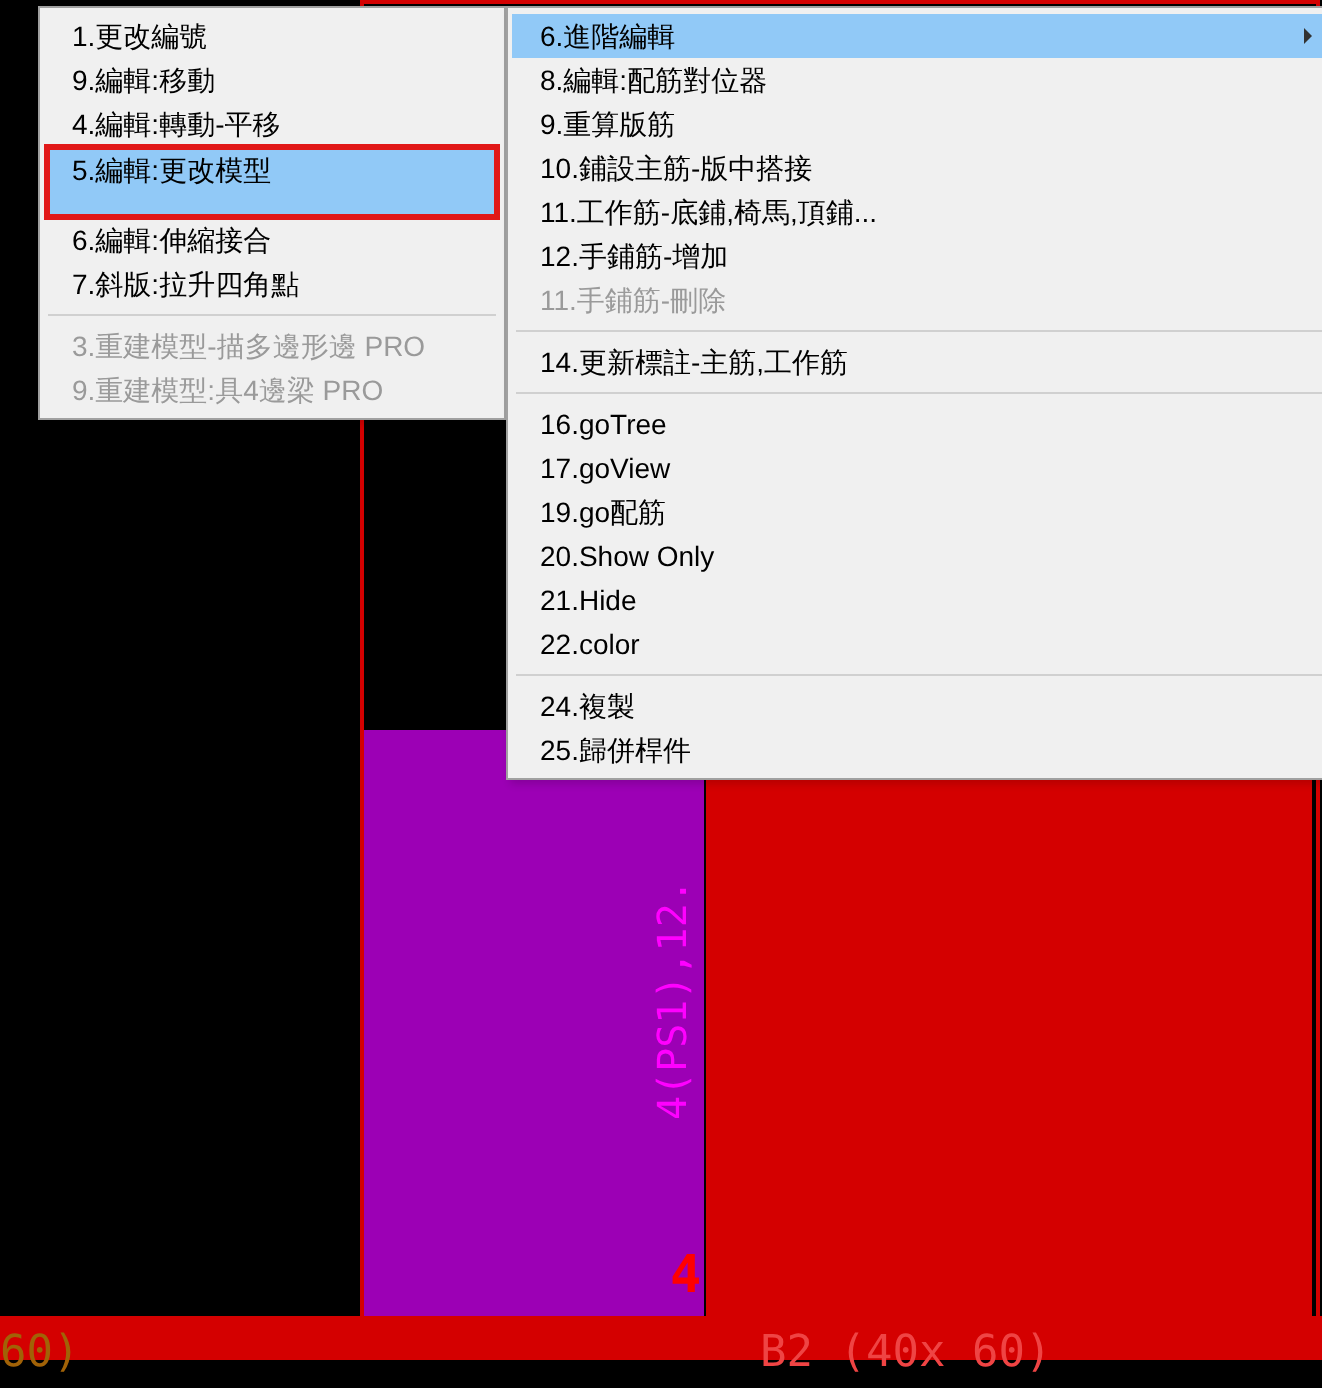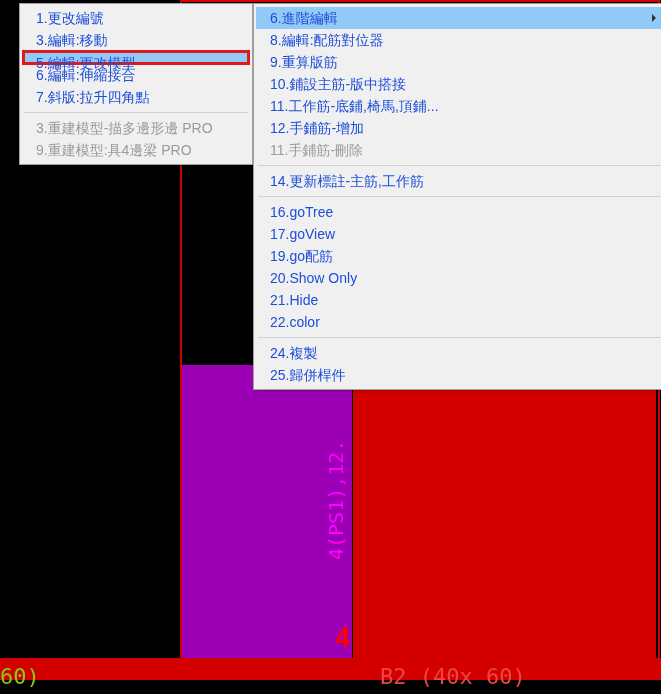--- a/index.html
+++ b/index.html
@@ -1,53 +1,54 @@
 <!DOCTYPE html>
 <html><head>
 <meta charset="utf-8">
 <style>
 html,body{margin:0;padding:0;width:661px;height:694px;overflow:hidden;background:#000;font-family:"Microsoft JhengHei","Segoe UI",sans-serif;font-size:14px}
 .canvas{position:absolute;inset:0;background:#000}
 .red-frame{position:absolute;left:180px;top:0;width:480px;height:660px;border:2px solid #d40000;box-sizing:border-box}
 .purple-block{position:absolute;left:182px;top:365px;width:170px;height:293px;background:#9c00b5}
 .red-strip{position:absolute;left:353px;top:365px;width:303px;height:293px;background:#d40000}
 .bottom-red{position:absolute;left:0;top:658px;width:661px;height:22px;background:#d40000}
-.txt-60{position:absolute;left:0;top:666px;color:#84cc16;font:400 22px/1 "Consolas",monospace}
+.txt-60{position:absolute;left:0;top:666px;color:#a16207;font:400 22px/1 "Consolas",monospace}
 .txt-b2{position:absolute;left:380px;top:666px;color:#ef4444;font:400 22px/1 "Consolas",monospace}
 .txt-g3{position:absolute;right:-16px;top:300px;color:#c3a800;font:400 22px/1 "Consolas",monospace;transform:rotate(-90deg);transform-origin:center}
 .txt-ps1{position:absolute;left:326px;top:560px;color:#ff00ff;font:400 20px/1 "Consolas",monospace;transform:rotate(-90deg);transform-origin:left top}
 .txt-red4{position:absolute;left:335px;top:625px;color:#ff0000;font:700 26px/1 "Consolas",monospace}
 .menu{position:absolute;background:#f0f0f0;border:1px solid #a0a0a0;box-shadow:2px 2px 4px rgba(0,0,0,.15);padding:3px 2px;box-sizing:border-box}
 .menu1{left:19px;top:3px;width:234px}
 .menu2{left:253px;top:3px;width:418px}
-.menu-item{height:22px;line-height:22px;padding:0 28px 0 14px;color:#1d4ed8;white-space:nowrap;position:relative;cursor:default}
+.menu-item{height:22px;line-height:22px;padding:0 28px 0 14px;color:#000000;white-space:nowrap;position:relative;cursor:default}
 .menu-item.disabled{color:#9a9a9a}
 .menu-item.highlight{background:#91c9f7}
-.menu-item.selected{border:3px solid #e11818;box-sizing:border-box;height:15px;line-height:20px;padding-left:11px;background:#91c9f7;margin:-1px 0}
+.menu-item.selected{border:3px solid #e11818;box-sizing:border-box;height:38px;line-height:20px;padding-left:11px;background:#91c9f7;margin:-1px 0}
 .menu-item.hasSub::after{content:"";position:absolute;right:8px;top:50%;transform:translateY(-50%);border:4px solid transparent;border-left-color:#333}
 .sep{height:1px;background:#d0d0d0;margin:4px 2px}
 </style>
 </head>
 <body>
 
 <div class="canvas">
   <div class="red-frame"></div>
   <div class="purple-block"></div>
   <div class="red-strip"></div>
   <div class="bottom-red"></div>
   <div class="txt-60">60)</div>
   <div class="txt-b2">B2 (40x 60)</div>
   <div class="txt-g3">G3 (40x 60)</div>
   <div class="txt-ps1">4(PS1),12.</div>
   <div class="txt-red4">4</div>
 </div>
 
 <div class="menu menu1" id="m1">
     <div class="menu-item">1.更改編號</div>
-    <div class="menu-item">3.編輯:移動</div>
+    <div class="menu-item">9.編輯:移動</div>
+    <div class="menu-item">4.編輯:轉動-平移</div>
     <div class="menu-item selected">5.編輯:更改模型</div>
     <div class="menu-item">6.編輯:伸縮接合</div>
     <div class="menu-item">7.斜版:拉升四角點</div>
     <div class="sep"></div>
     <div class="menu-item disabled">3.重建模型-描多邊形邊 PRO</div>
     <div class="menu-item disabled">9.重建模型:具4邊梁 PRO</div>
   </div>
 <div class="menu menu2" id="m2">
     <div class="menu-item highlight hasSub">6.進階編輯</div>
     <div class="menu-item">8.編輯:配筋對位器</div>

